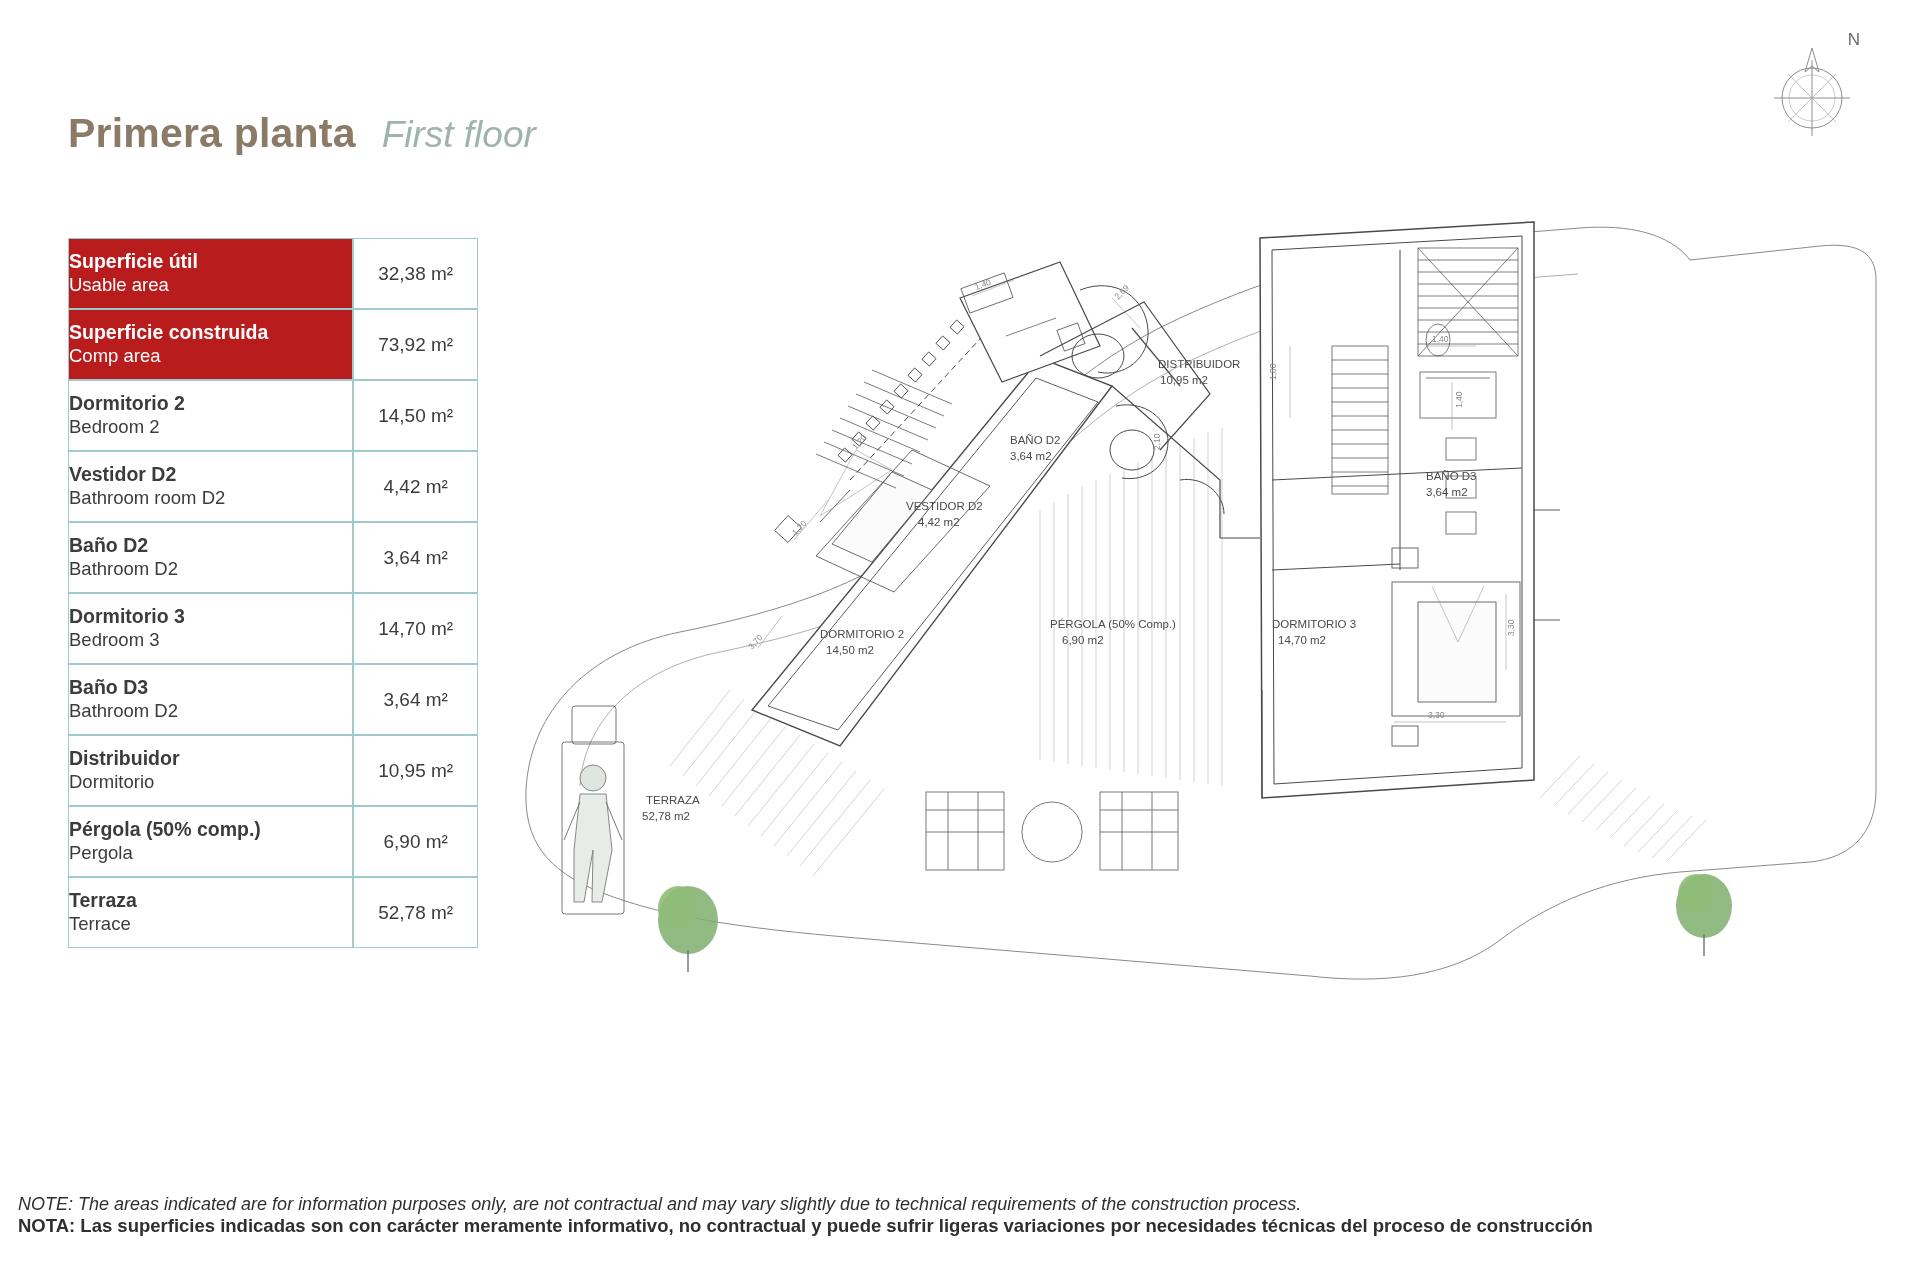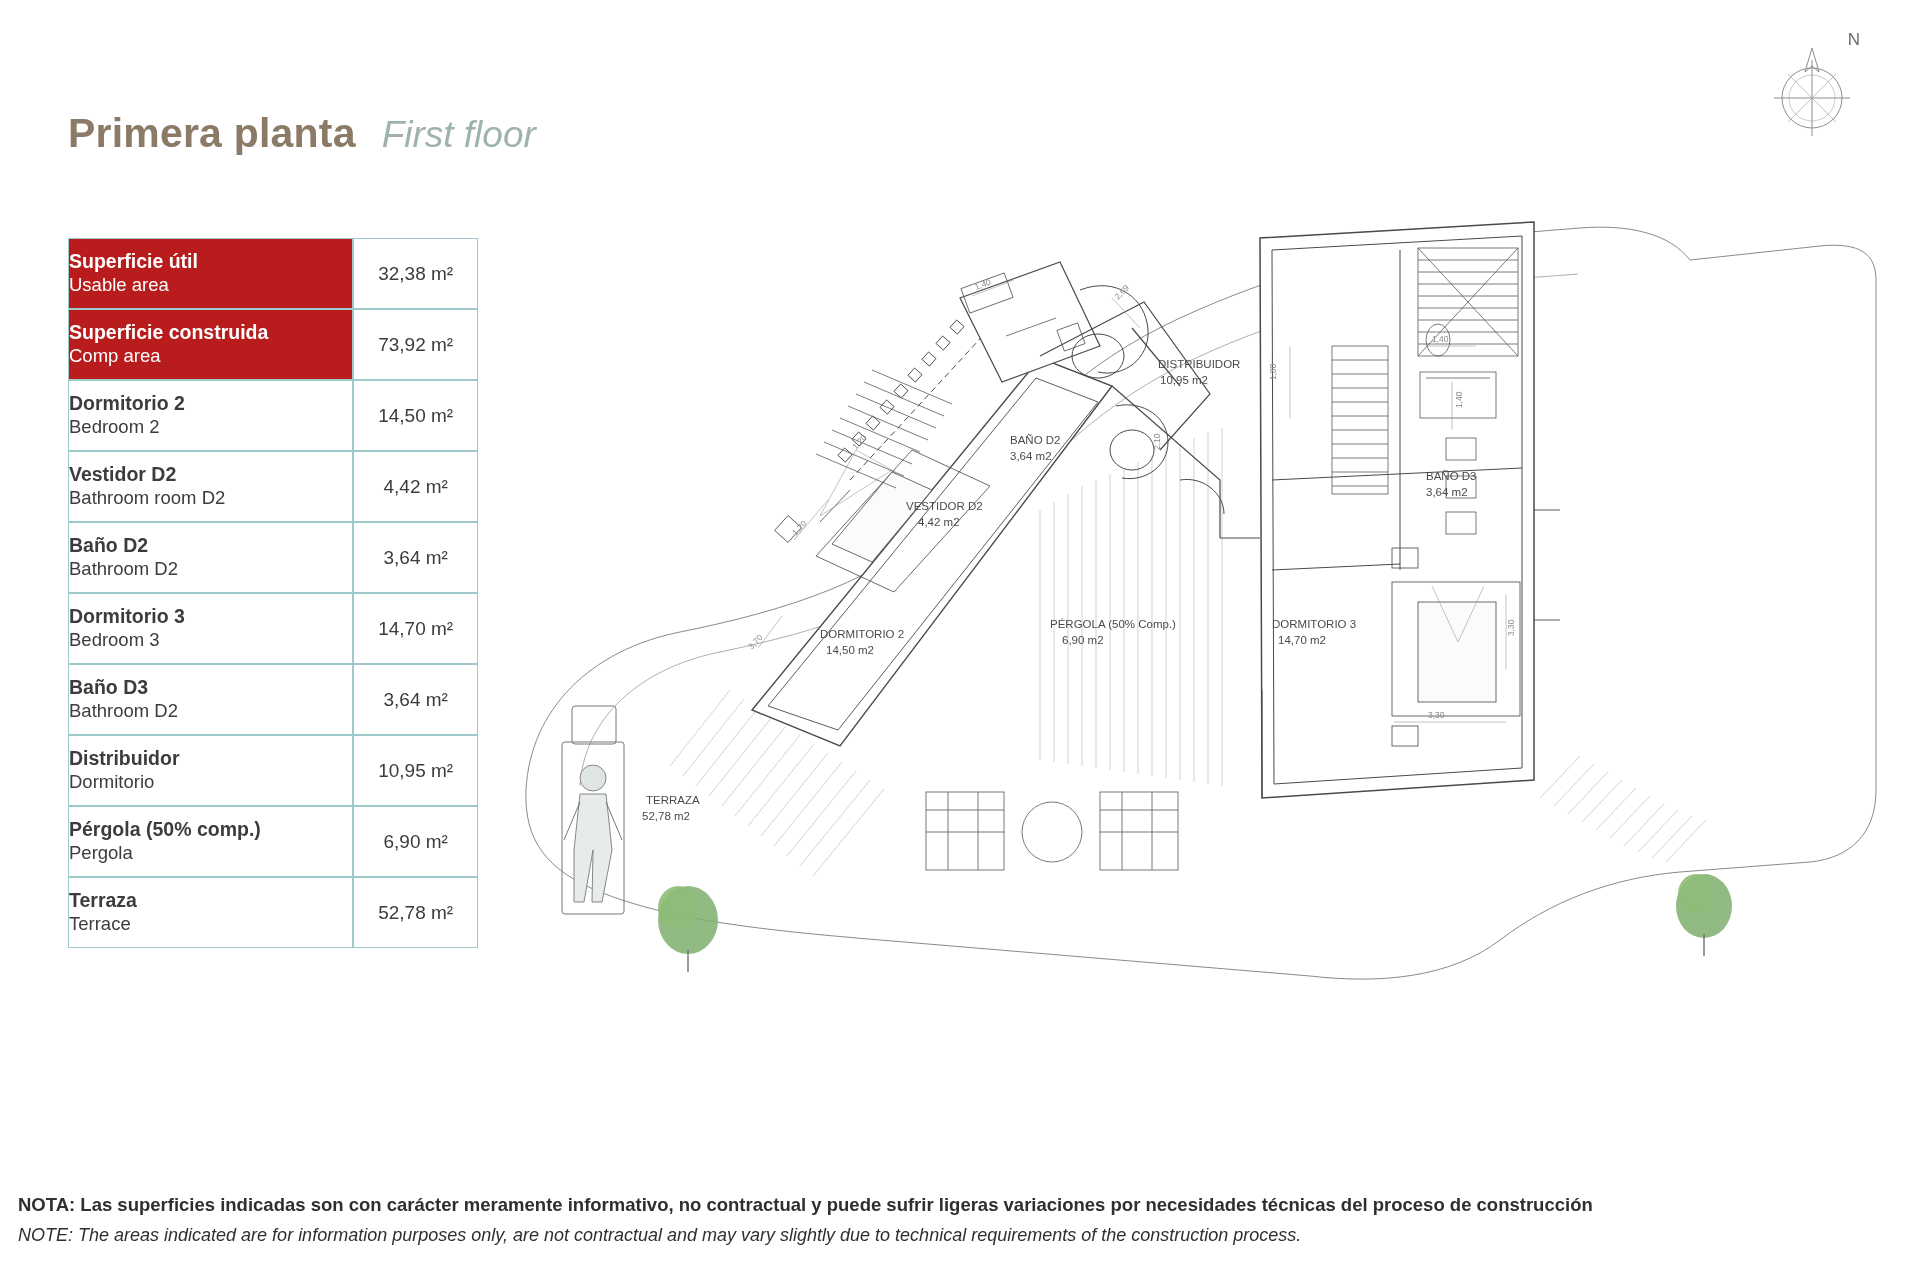--- a/index.html
+++ b/index.html
@@ -515,15 +515,15 @@
   </g>
   <g>
     <text class="plan-lbl" x="126" y="654">TERRAZA</text>
     <text class="plan-lbl" x="122" y="670">52,78 m2</text>
   </g>
 
 </svg>
 </div>
 
 <div id="note-block">
+  <div id="note-en">NOTE: The areas indicated are for information purposes only, are not contractual and may vary slightly due to technical requirements of the construction process.</div>
   <div id="note-es">NOTA: Las superficies indicadas son con carácter meramente informativo, no contractual y puede sufrir ligeras variaciones por necesidades técnicas del proceso de construcción</div>
-  <div id="note-en">NOTE: The areas indicated are for information purposes only, are not contractual and may vary slightly due to technical requirements of the construction process.</div>
 </div>
 
 </body></html>

